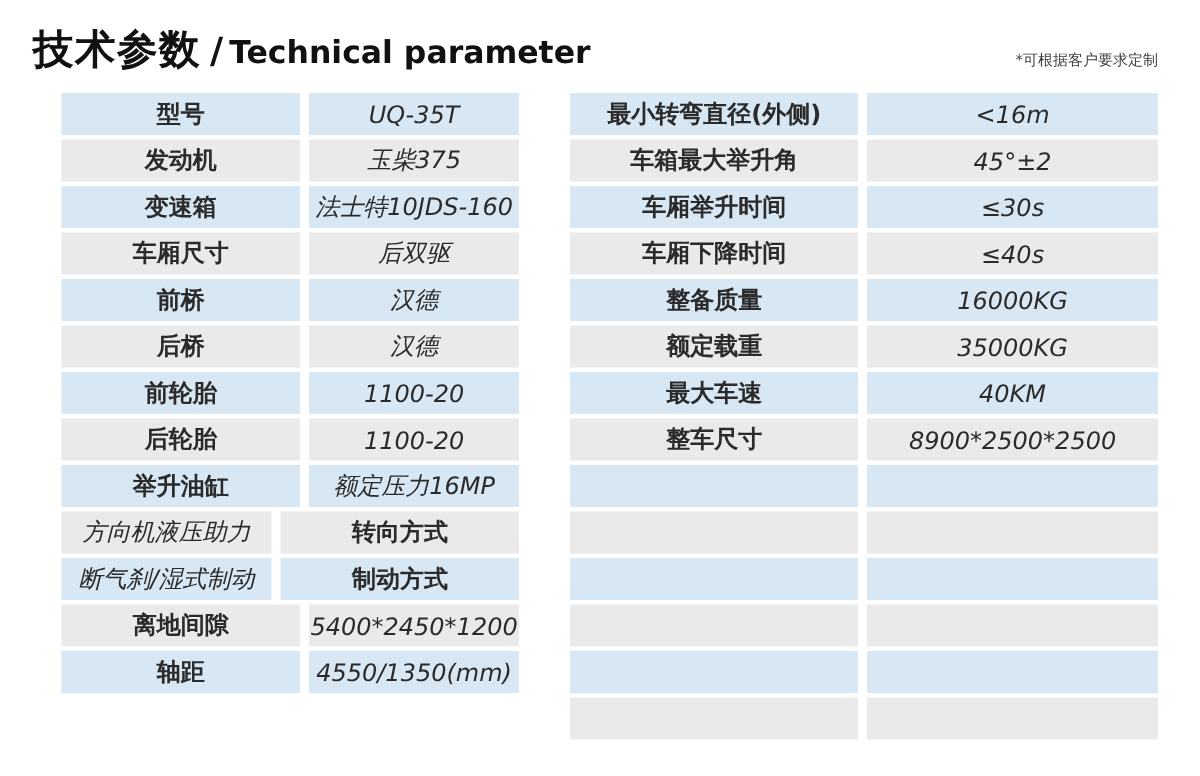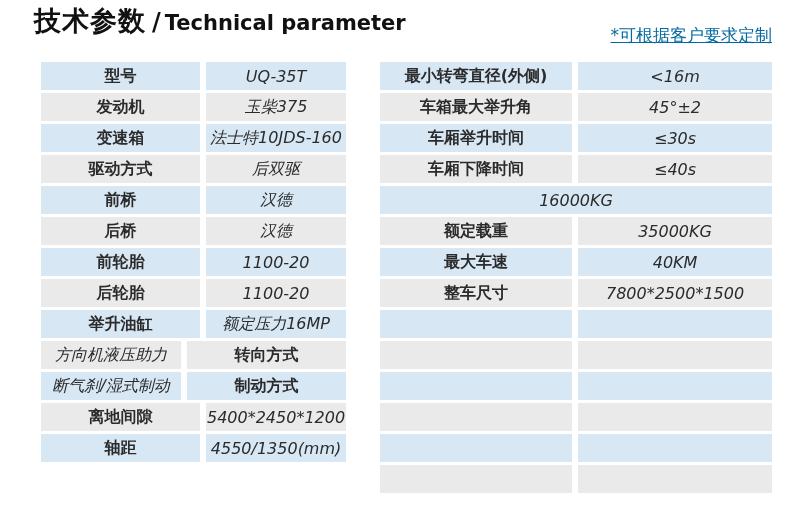--- a/index.html
+++ b/index.html
@@ -20,43 +20,42 @@
     background: var(--page-bg, #ffffff);
   }
   .header-bar {
     display: flex;
     justify-content: space-between;
     align-items: flex-end;
     margin-bottom: 12px;
     height: 38px;
   }
   .page-title {
-    margin: 12px;
+    margin: 0;
     font-weight: bold;
     color: var(--title-color, #111111);
     white-space: nowrap;
     line-height: 1.2;
   }
   .title-cn {
     font-size: 27px;
     letter-spacing: 1px;
   }
   .title-sep {
     font-size: 24px;
     padding: 0 4px 0 6px;
   }
   .title-en {
     font-size: 21px;
   }
   .custom-note {
-    font-size: 17px;
-    color: #0369a1;
+    font-size: 10px;
+    color: #404040;
     padding-bottom: 3px;
     white-space: nowrap;
-    text-decoration: underline;
   }
   .tables {
     display: flex;
     gap: 15px;
   }
   .spec-table {
     display: flex;
     flex-direction: column;
     gap: 3px;
     padding-left: 19px;
@@ -104,21 +103,21 @@
         </div>
         <div class="row">
           <div class="cell label">发动机</div>
           <div class="cell value">玉柴375</div>
         </div>
         <div class="row">
           <div class="cell label">变速箱</div>
           <div class="cell value">法士特10JDS-160</div>
         </div>
         <div class="row">
-          <div class="cell label">驱动方式</div>
+          <div class="cell label">车厢尺寸</div>
           <div class="cell value">后双驱</div>
         </div>
         <div class="row">
           <div class="cell label">前桥</div>
           <div class="cell value">汉德</div>
         </div>
         <div class="row">
           <div class="cell label">后桥</div>
           <div class="cell value">汉德</div>
         </div>
@@ -162,33 +161,34 @@
         </div>
         <div class="row">
           <div class="cell label">车厢举升时间</div>
           <div class="cell value">≤30s</div>
         </div>
         <div class="row">
           <div class="cell label">车厢下降时间</div>
           <div class="cell value">≤40s</div>
         </div>
         <div class="row">
+          <div class="cell label">整备质量</div>
           <div class="cell value">16000KG</div>
         </div>
         <div class="row">
           <div class="cell label">额定载重</div>
           <div class="cell value">35000KG</div>
         </div>
         <div class="row">
           <div class="cell label">最大车速</div>
           <div class="cell value">40KM</div>
         </div>
         <div class="row">
           <div class="cell label">整车尺寸</div>
-          <div class="cell value">7800*2500*1500</div>
+          <div class="cell value">8900*2500*2500</div>
         </div>
         <div class="row">
           <div class="cell label"></div>
           <div class="cell value"></div>
         </div>
         <div class="row">
           <div class="cell label"></div>
           <div class="cell value"></div>
         </div>
         <div class="row">

